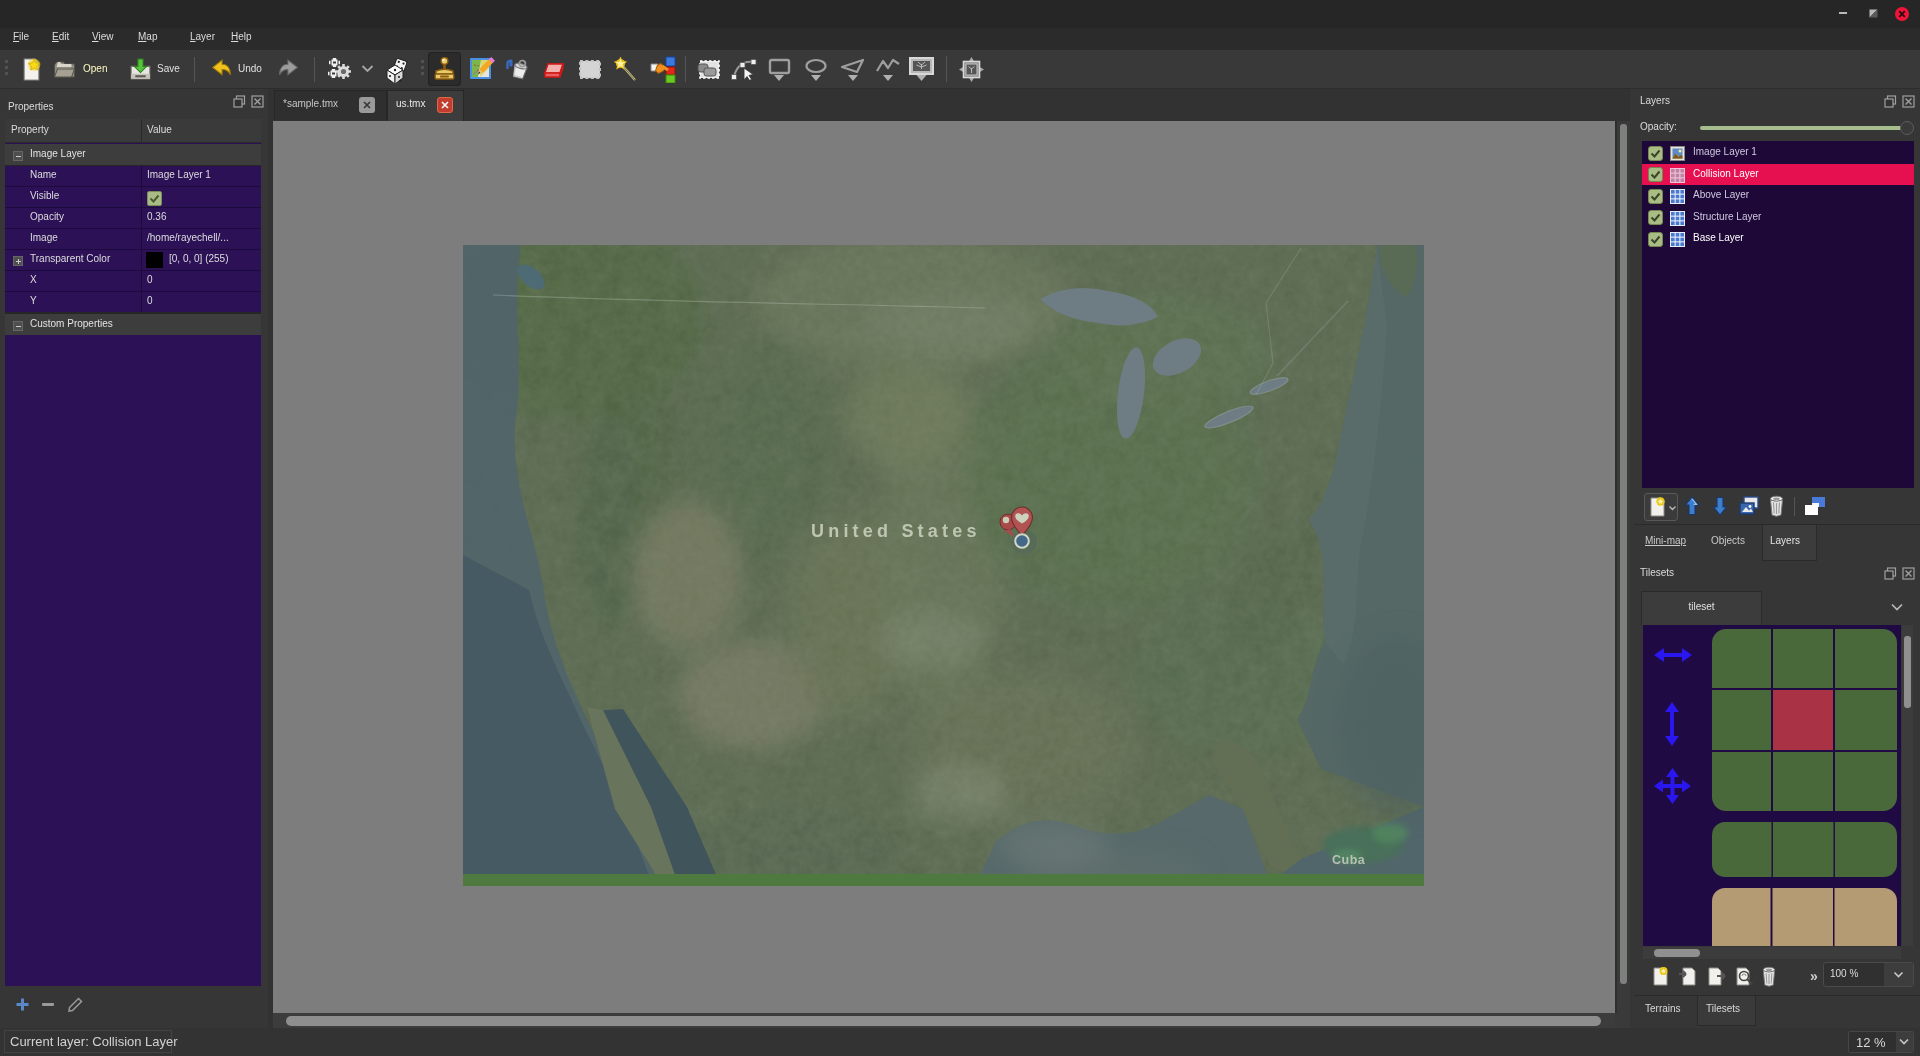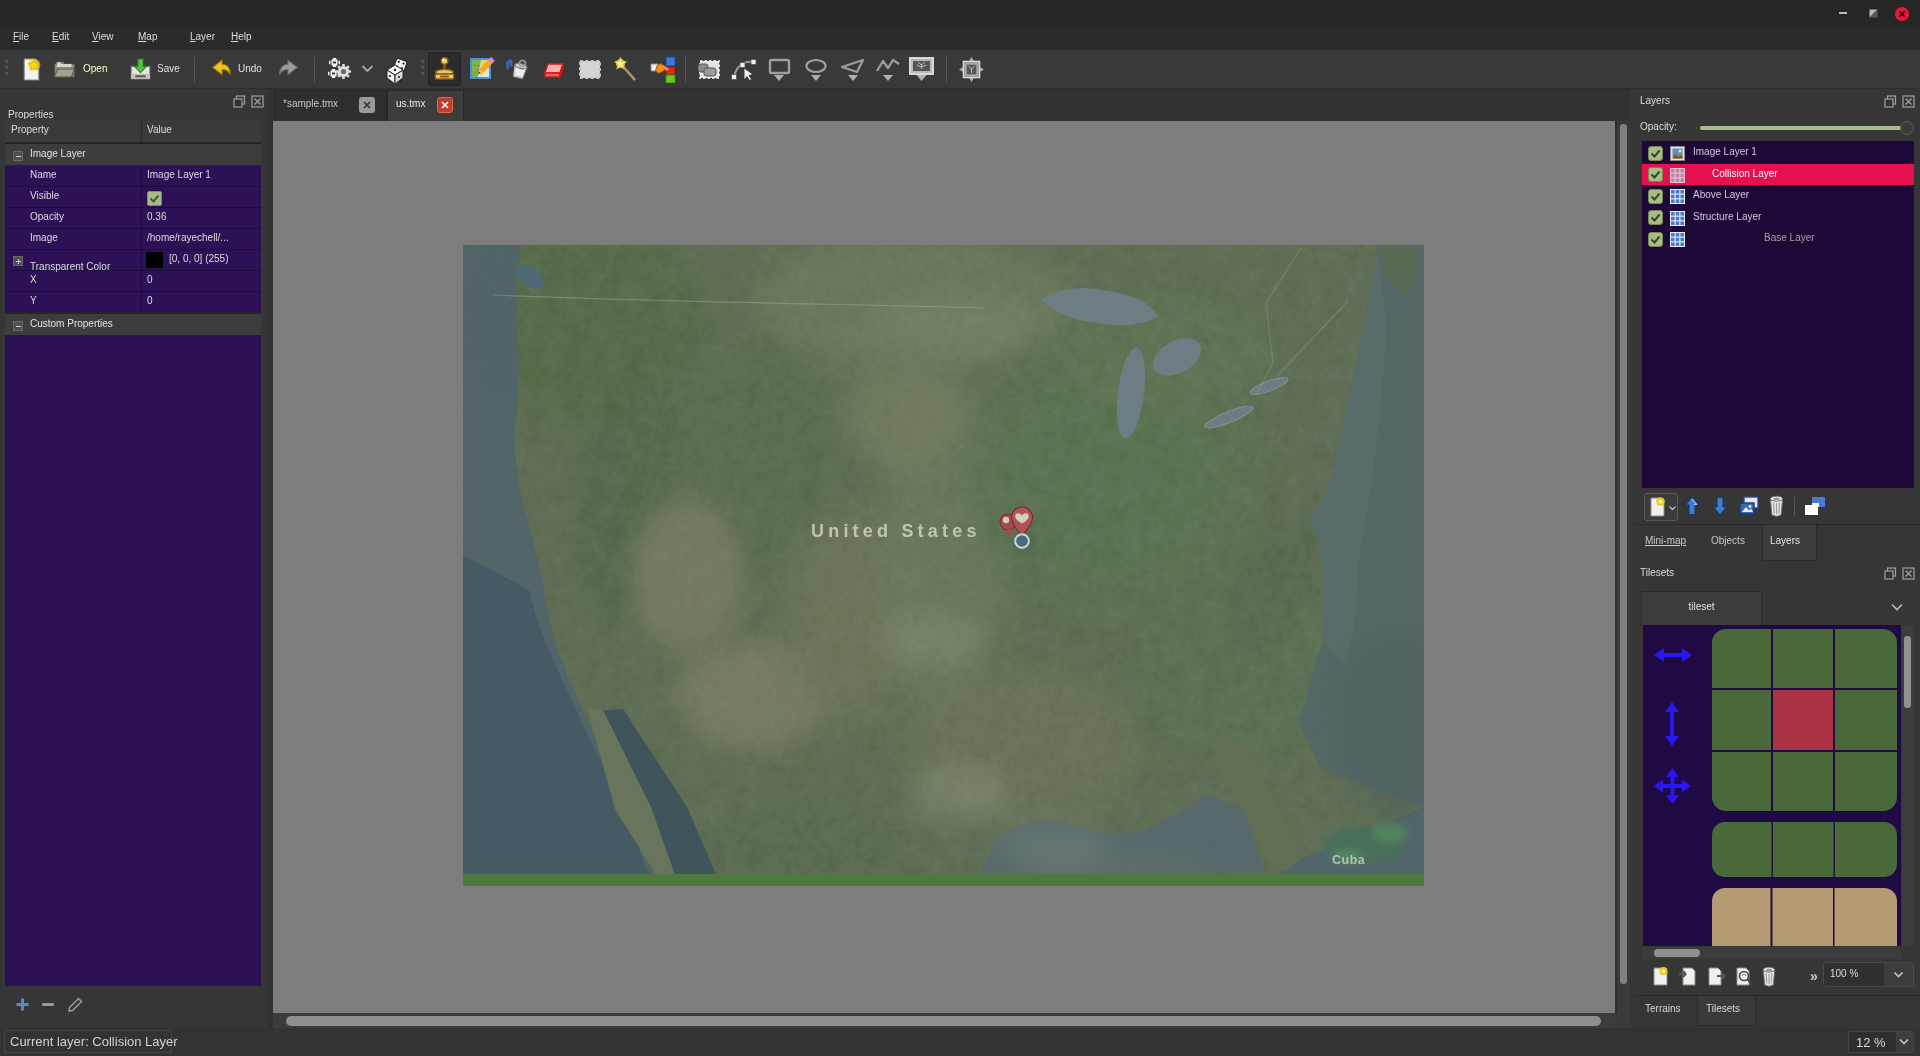--- a/index.html
+++ b/index.html
@@ -225,21 +225,21 @@
       <rect x="5.5" y="5.5" width="16" height="16" fill="#888" stroke="#d8d8d8" stroke-width="1.6"></rect>
       <rect x="8" y="8" width="11" height="11" fill="#555" stroke="#c8c8c8" stroke-width="1"></rect>
       <path d="M13.5 17 v-5 M13.5 13 l-3 -2.6 M13.5 13 l3 -2.6" stroke="#bbb" stroke-width="1"></path>
     </svg>
   </div>
 
   <div class="abs" style="left:0;top:89px;width:268px;height:939px;background:#363636;"></div>
   <div class="abs" style="left:1630px;top:89px;width:290px;height:939px;background:#363636;"></div>
 
   <div id="propdock">
-    <div class="abs t13" style="left:8px;top:109px;">Properties</div>
+    <div class="abs t13" style="left:8px;top:101px;">Properties</div>
 
     <svg class="abs" style="left:233px;top:95px" width="13" height="13" viewBox="0 0 13 13">
       <rect x="3.5" y="1" width="8" height="8" fill="none" stroke="#a0a0a0" stroke-width="1.2"></rect>
       <rect x="1" y="4" width="8" height="8" fill="#323232" stroke="#a0a0a0" stroke-width="1.2"></rect>
     </svg>
     <svg class="abs" style="left:251px;top:95px" width="13" height="13" viewBox="0 0 13 13">
       <rect x="1" y="1" width="11" height="11" fill="none" stroke="#a0a0a0" stroke-width="1.2"></rect>
       <path d="M3.5 3.5 l6 6 M9.5 3.5 l-6 6" stroke="#a0a0a0" stroke-width="1.4"></path>
     </svg>
 
@@ -273,21 +273,21 @@
       <svg class="abs" style="left:147px;top:190.5px" width="15" height="15" viewBox="0 0 15 15">
           <path d="M3.5 7.5 l3 3 5 -6" fill="none" stroke="#4a5a35" stroke-width="2"></path>
         </svg>
       <div class="abs t13" style="left:30px;top:211px;">Opacity</div>
       <div class="abs t13" style="left:147px;top:211px;">0.36</div>
       <div class="abs t13" style="left:30px;top:232px;text-align:center;">Image</div>
       <div class="abs t13" style="left:147px;top:232px;">/home/rayechell/...</div>
       <div class="abs" style="left:13px;top:256px;width:10px;height:10px;background:#4e4e4e;border:1px solid #666;"></div>
       <div class="abs" style="left:15.5px;top:260.5px;width:5px;height:1px;background:#ccc;"></div>
       <div class="abs" style="left:17.5px;top:258.5px;width:1px;height:5px;background:#ccc;"></div>
-      <div class="abs t13" style="left:30px;top:253px;margin-top:8px;">Transparent Color</div>
+      <div class="abs t13" style="left:30px;top:253px;">Transparent Color</div>
       <div class="abs" style="left:146px;top:252px;width:17px;height:16px;background:#000;"></div>
       <div class="abs t13" style="left:169px;top:253px;">[0, 0, 0] (255)</div>
       <div class="abs t13" style="left:30px;top:274px;">X</div>
       <div class="abs t13" style="left:147px;top:274px;">0</div>
       <div class="abs t13" style="left:30px;top:295px;">Y</div>
       <div class="abs t13" style="left:147px;top:295px;">0</div>
     </div>
 
     <div class="abs" style="left:5px;top:314px;width:256px;height:21px;background:#3d3d3d;"></div>
     <div class="abs" style="left:13px;top:321px;width:10px;height:10px;background:#4e4e4e;border:1px solid #666;"></div>
@@ -526,24 +526,24 @@
             <rect x="1" y="5.7" width="3.6" height="3.6"></rect>
             <rect x="5.7" y="5.7" width="3.6" height="3.6"></rect>
             <rect x="1" y="10.4" width="3.6" height="3.6"></rect>
             <rect x="5.7" y="10.4" width="3.6" height="3.6"></rect>
             <rect x="10.4" y="10.4" width="3.6" height="3.6"></rect>
             <rect x="10.4" y="5.7" width="3.6" height="3.6"></rect>
           </g>
       </svg>
 
       <div class="abs t13" style="left:1693px;top:146px;color:#cfc9df;">Image Layer 1</div>
-      <div class="abs t13" style="left:1693px;top:168px;color:#ffffff;margin-left:19px;">Collision Layer</div>
+      <div class="abs t13" style="left:1693px;top:168px;color:#ffffff;">Collision Layer</div>
       <div class="abs t13" style="left:1693px;top:189px;color:#cfc9df;">Above Layer</div>
       <div class="abs t13" style="left:1693px;top:211px;color:#cfc9df;">Structure Layer</div>
-      <div class="abs t13" style="left:1764px;top:232px;color:#a3a3a3;">Base Layer</div>
+      <div class="abs t13" style="left:1693px;top:232px;color:#ffffff;">Base Layer</div>
     </div>
 
     <div id="layertools">
       <div class="abs" style="left:1644px;top:493px;width:34px;height:28px;background:#3b3b3b;border:1px solid #585858;border-radius:3px;"></div>
       <svg class="abs" style="left:1649px;top:496px" width="18" height="22" viewBox="0 0 18 22">
         <path d="M2 2 h9 l4 4 v14 h-13 z" fill="#f2f0ec" stroke="#8a8a84" stroke-width="1"></path>
         <circle cx="11.5" cy="5.5" r="4.2" fill="#f5d311"></circle>
         <path d="M11.5 1.8 l1.1 2.3 2.6 .3 -1.9 1.8 .5 2.6 -2.3 -1.3 -2.3 1.3 .5 -2.6 -1.9 -1.8 2.6 -.3 z" fill="#fdf2b0" stroke="#c8a500" stroke-width=".5"></path>
       </svg>
       <svg class="abs" style="left:1668px;top:505px" width="9" height="7" viewBox="0 0 9 7">

